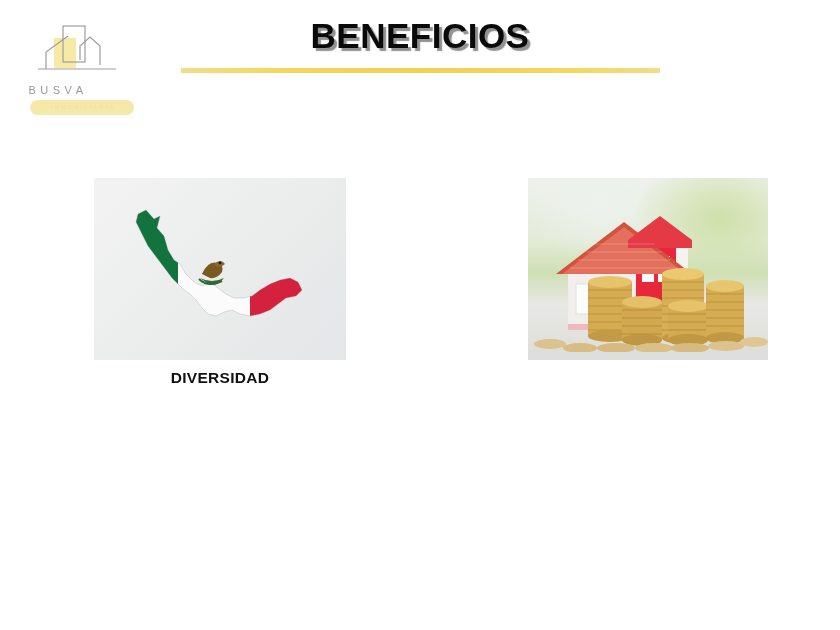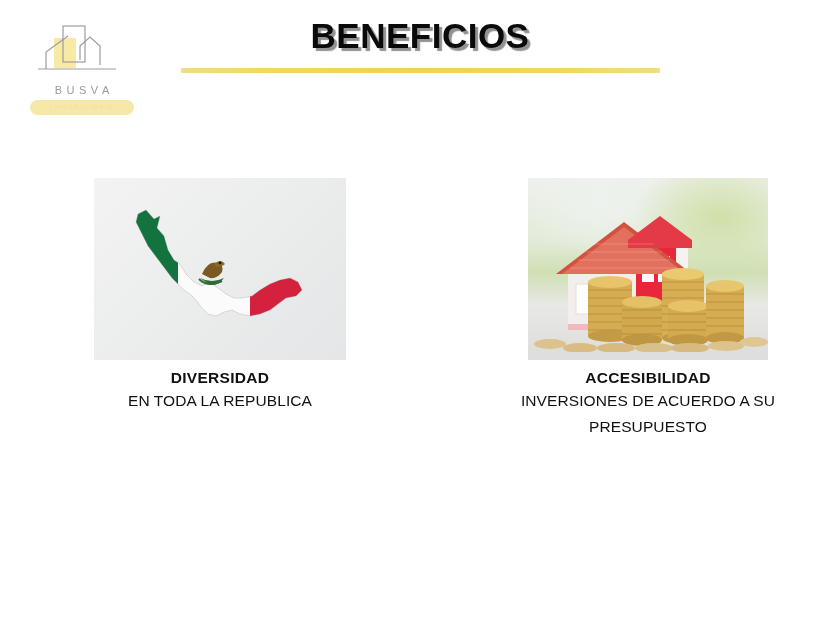--- a/index.html
+++ b/index.html
@@ -31,21 +31,20 @@
     position: absolute;
     left: 0; top: 0;
     width: 116px;
     height: 62px;
   }
   .logo-name {
     position: absolute;
     left: 0;
     top: 62px;
     width: 116px;
-    text-align: center;
     font-size: 11px;
     letter-spacing: 4.5px;
     color: #9a9a9a;
     font-weight: 400;
     text-indent: 4.5px;
   }
   .logo-pill {
     position: absolute;
     left: 6px;
     top: 78px;
@@ -198,21 +197,20 @@
           <path d="M2 -6 Q9 -12 13 -6 Q10 -3 5 -3 Z" fill="#8a6a2a"></path>
           <path d="M-12 8 Q0 14 12 8 Q6 16 -2 15 Z" fill="#2f6b36"></path>
           <path d="M-13 9 Q-4 18 10 11" fill="none" stroke="#2f6b36" stroke-width="2"></path>
           <circle cx="8" cy="-7" r="1.4" fill="#1a1a1a"></circle>
         </g>
       </svg>
     </div>
 
     <div class="caption">
       <div class="caption-head">DIVERSIDAD</div>
-      <div class="caption-body">EN TODA LA REPUBLICA</div>
     </div>
   </div>
 
   <div class="card card-right">
 
     <div class="photo photo-right">
       <div class="house-bg"></div>
       <svg class="house-img" viewBox="0 0 240 182">
 
         <g>
@@ -315,20 +313,15 @@
             <ellipse cx="126" cy="170" rx="19" ry="5" fill="#d9bf88"></ellipse>
             <ellipse cx="162" cy="170" rx="19" ry="5" fill="#d6ba80"></ellipse>
             <ellipse cx="198" cy="168" rx="18" ry="5" fill="#dcc28c"></ellipse>
             <ellipse cx="226" cy="164" rx="14" ry="5" fill="#dfc793"></ellipse>
           </g>
         </g>
         <rect x="0" y="174" width="240" height="8" fill="#dedede"></rect>
       </svg>
     </div>
 
-    <div class="caption">
-      <div class="caption-head">ACCESIBILIDAD</div>
-      <div class="caption-body">INVERSIONES DE ACUERDO A SU</div>
-      <div class="caption-body">PRESUPUESTO</div>
-    </div>
   </div>
 
 </div>
 
 </body></html>

